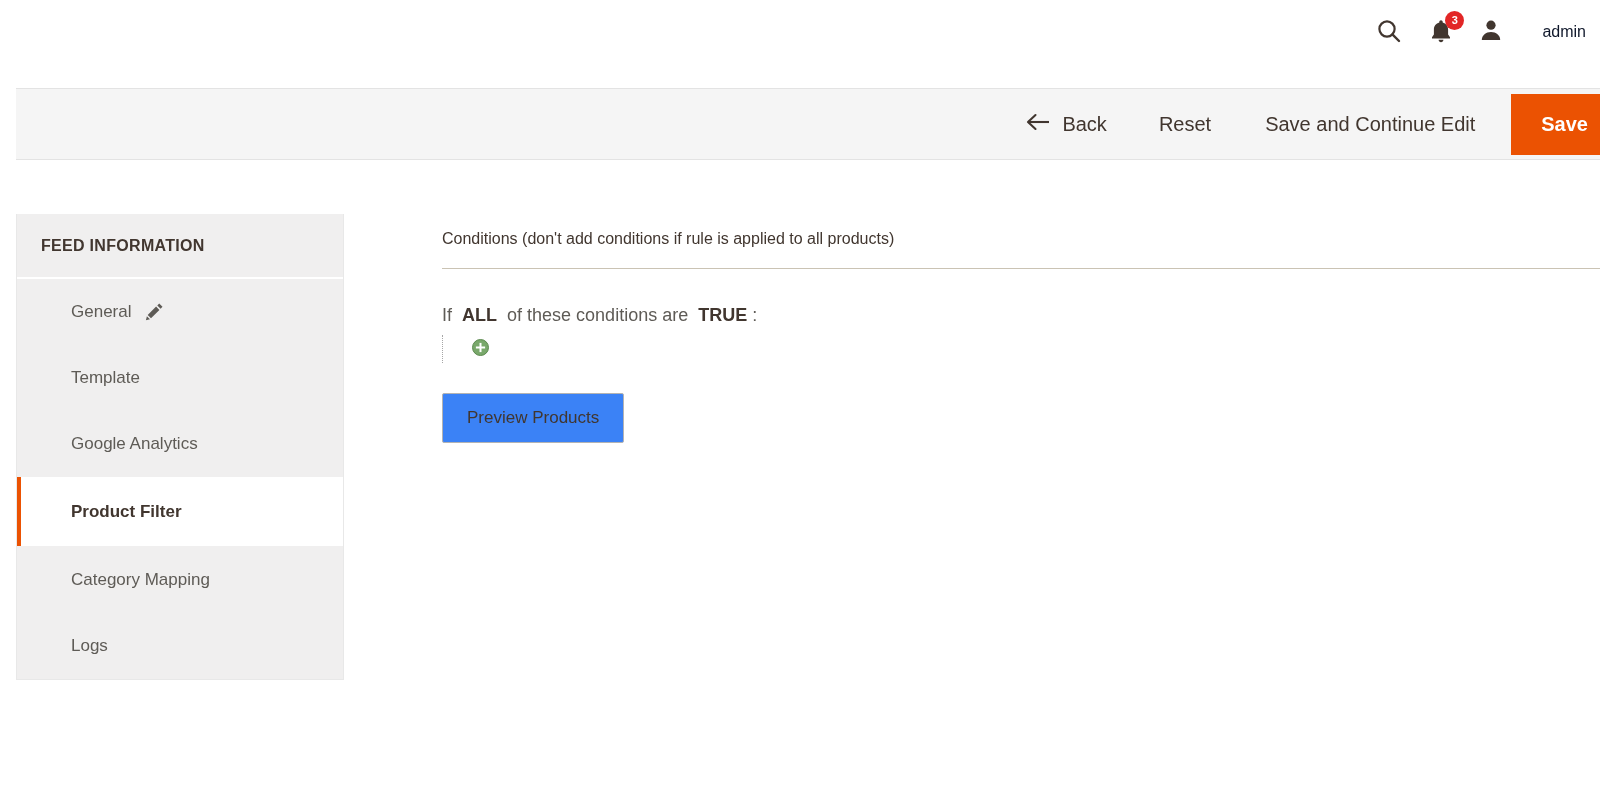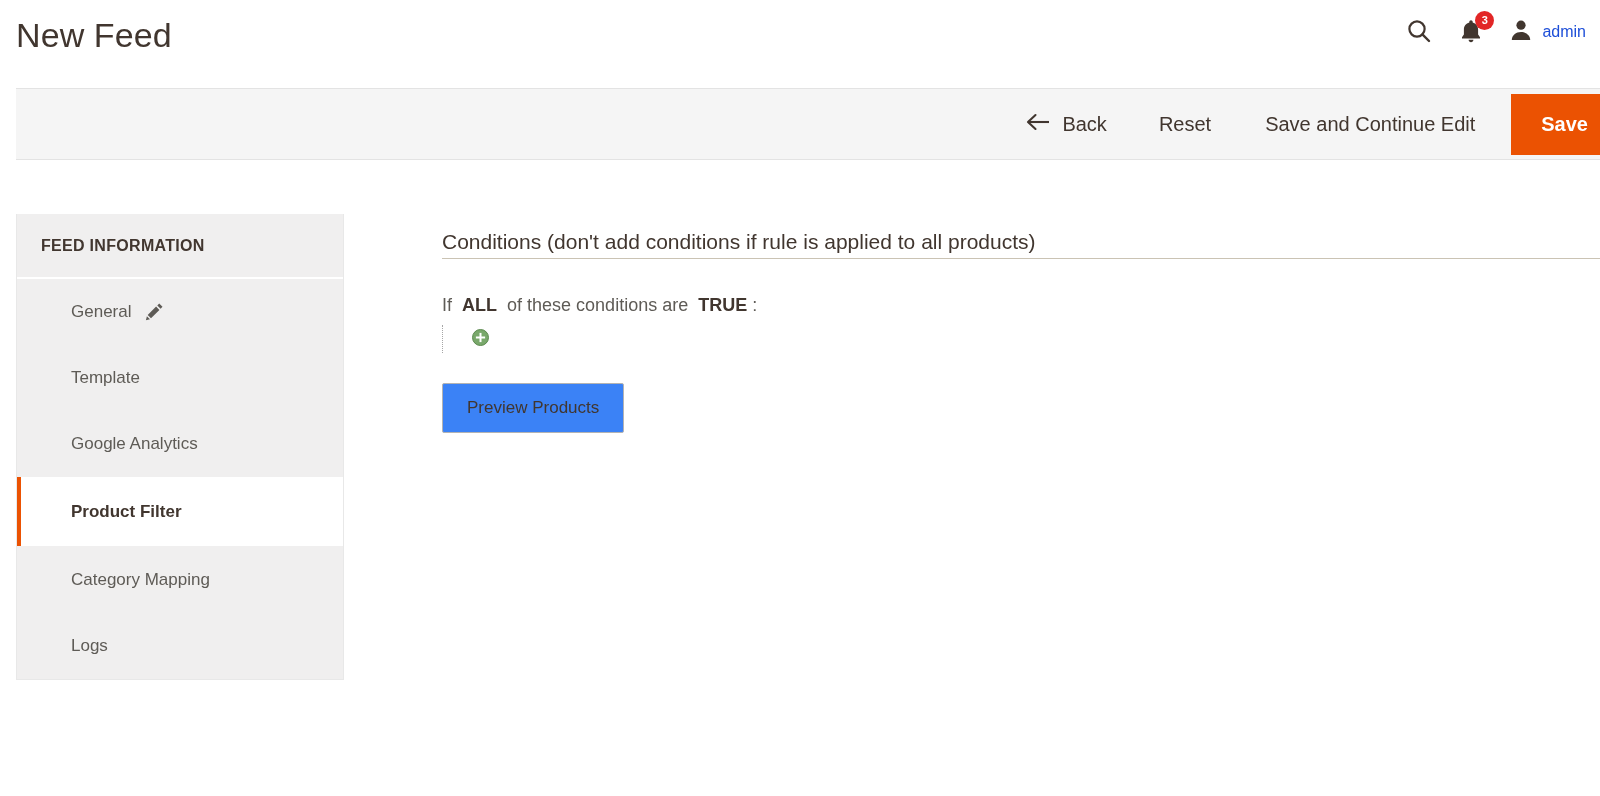--- a/index.html
+++ b/index.html
@@ -63,21 +63,22 @@
     padding: 0 4px;
   }
   .user-area {
     display: flex;
     align-items: center;
     gap: 9px;
     cursor: pointer;
   }
   .user-name {
     font-size: 16px;
-    color: #1d4ed8;
+    color: #0f172a;
+    margin-left: 30px;
   }
 
   
   .toolbar {
     position: absolute;
     left: 16px;
     top: 88px;
     right: 0;
     height: 72px;
     background: #f5f5f5;
@@ -172,23 +173,23 @@
   .pencil { margin-left: 14px; display: inline-flex; align-items: center; }
 
   
   .content {
     position: absolute;
     left: 442px;
     right: 0;
     top: 45px;
   }
   .section-title {
-    font-size: 21px;
-    color: #41362f;
-    padding-bottom: 4px;
+    font-size: 16px;
+    color: #41362f;
+    padding-bottom: 20px;
     border-bottom: 1px solid #cac3b4;
     margin-right: 0;
   }
   .rule-line {
     margin-top: 36px;
     font-size: 18px;
     color: #5e5b56;
   }
   .rule-line b { color: #41362f; font-weight: bold; }
   .rule-line .sp { display: inline-block; width: 5px; }
@@ -224,21 +225,20 @@
     font-size: 17px;
     color: #41362f;
     padding: 14px 24px;
     cursor: pointer;
   }
 </style>
 </head>
 <body>
 
 <div class="page-header">
-  <div class="page-title">New Feed</div>
 
   <div class="header-right">
 
     <button class="hdr-icon-btn">
       <span>
         <svg width="28" height="28" viewBox="0 0 28 28" fill="none">
           <circle cx="12" cy="12" r="7.6" stroke="#41362f" stroke-width="2.2"></circle>
           <line x1="17.4" y1="17.4" x2="24" y2="24" stroke="#41362f" stroke-width="2.4" stroke-linecap="round"></line>
         </svg>
       </span>

